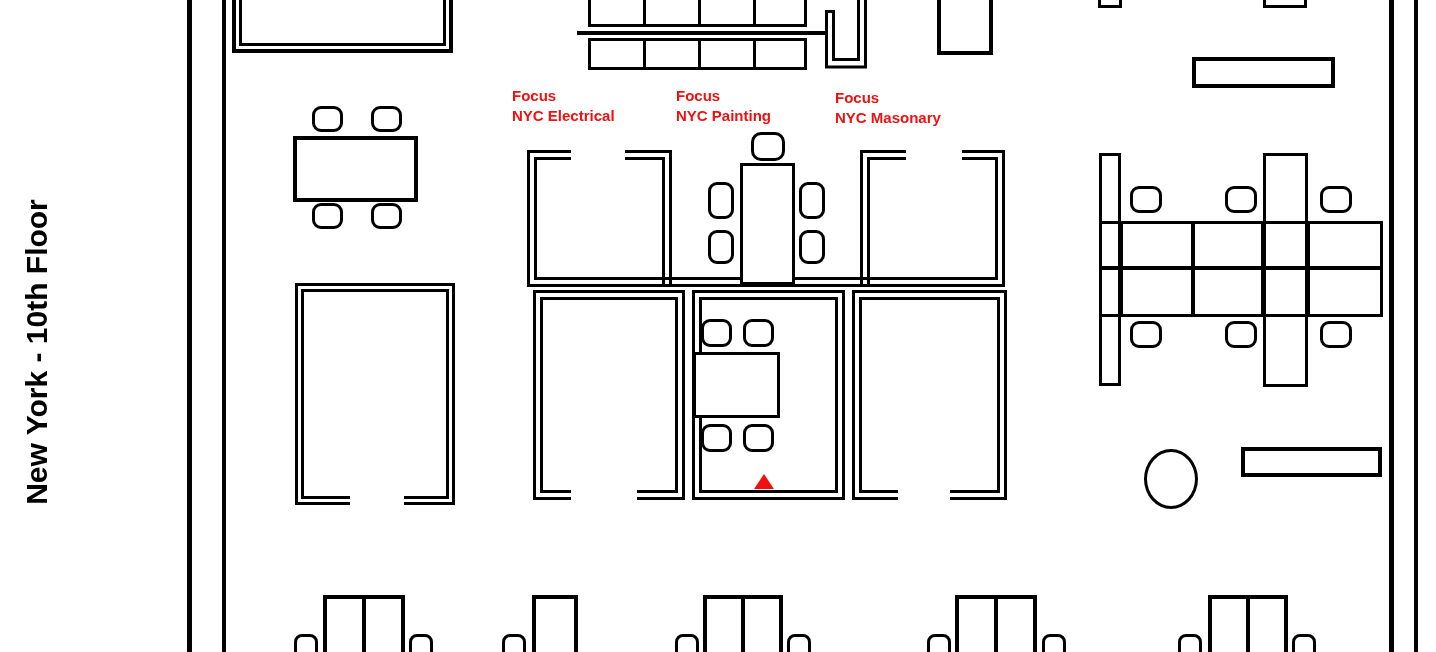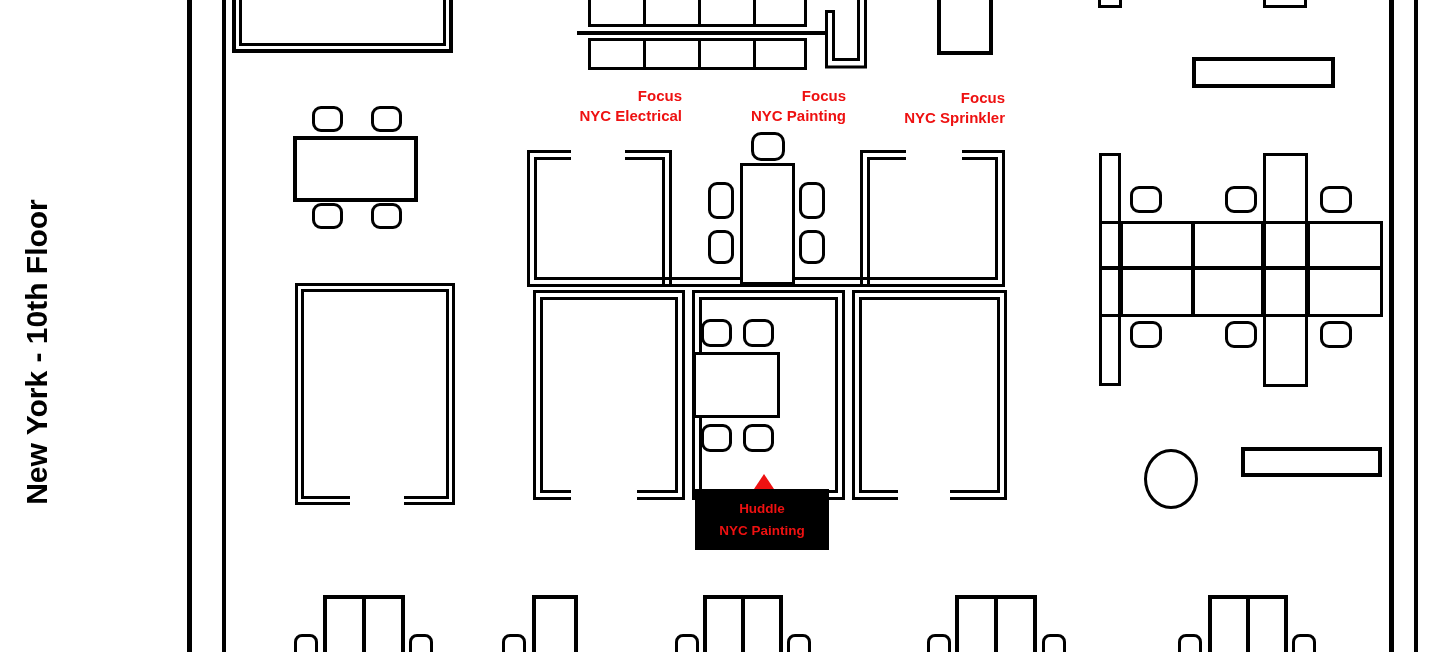--- a/index.html
+++ b/index.html
@@ -13,21 +13,21 @@
   .stroke3{position:absolute;box-sizing:border-box;border:3px solid #000;background:#fff;z-index:2;}
   .open{background:transparent;}
   .chair{position:absolute;box-sizing:border-box;border:3px solid #000;background:#fff;
          border-radius:9px;z-index:2;}
   .chair-cut{border-radius:8px 8px 0 0;}
   
   .room{position:absolute;box-sizing:border-box;border:10px double #000;background:transparent;z-index:1;}
   .room9{border-width:9px;}
   .hollowbar{position:absolute;box-sizing:border-box;border:3px solid #000;background:#fff;z-index:0;}
   .patch{position:absolute;background:#fff;z-index:3;}
-  .rlabel{position:absolute;width:170px;text-align:right;font-weight:bold;font-size:15px;
+  .rlabel{position:absolute;width:170px;text-align:left;font-weight:bold;font-size:15px;
           line-height:20px;color:#ee1111;z-index:4;}
   .badge{position:absolute;left:695px;top:489px;width:134px;height:61px;background:#000;
          display:flex;flex-direction:column;align-items:center;justify-content:center;
          z-index:6;color:#ee1111;font-weight:bold;font-size:13.5px;line-height:1.6;}
   .tri{position:absolute;left:754px;top:474px;width:0;height:0;z-index:5;
        border-left:10px solid transparent;border-right:10px solid transparent;
        border-bottom:15px solid #ee1111;}
   .title{position:absolute;left:-146px;top:333px;width:370px;height:38px;
          transform:rotate(-90deg);font-size:30px;font-weight:bold;color:#000;
          text-align:center;white-space:nowrap;z-index:4;}
@@ -79,21 +79,21 @@
   <div class="rlabel" style="left:512px;top:86px;">
     <div>Focus</div>
     <div>NYC Electrical</div>
   </div>
   <div class="rlabel" style="left:676px;top:86px;">
     <div>Focus</div>
     <div>NYC Painting</div>
   </div>
   <div class="rlabel" style="left:835px;top:88px;">
     <div>Focus</div>
-    <div>NYC Sprinkler</div>
+    <div>NYC Masonary</div>
   </div>
 
   <div class="room" style="left:527px;top:150px;width:145px;height:137px;"></div>
   <div class="patch" style="left:571px;top:148px;width:54px;height:14px;"></div>
   <div class="room" style="left:860px;top:150px;width:145px;height:137px;"></div>
   <div class="patch" style="left:906px;top:148px;width:56px;height:14px;"></div>
   <div class="hollowbar" style="left:662px;top:277px;width:208px;height:10px;"></div>
 
   <div class="chair" style="left:751px;top:132px;width:34px;height:29px;border-radius:10px;"></div>
   <div class="chair" style="left:708px;top:182px;width:26px;height:37px;"></div>
@@ -108,24 +108,20 @@
   <div class="room" style="left:852px;top:290px;width:155px;height:210px;"></div>
   <div class="patch" style="left:898px;top:488px;width:52px;height:14px;"></div>
 
   <div class="chair" style="left:701px;top:319px;width:31px;height:28px;"></div>
   <div class="chair" style="left:743px;top:319px;width:31px;height:28px;"></div>
   <div class="stroke3" style="left:693px;top:352px;width:87px;height:66px;"></div>
   <div class="chair" style="left:701px;top:424px;width:31px;height:28px;"></div>
   <div class="chair" style="left:743px;top:424px;width:31px;height:28px;"></div>
 
   <div class="tri"></div>
-  <div class="badge">
-    <div>Huddle</div>
-    <div>NYC Painting</div>
-  </div>
 
   <div class="stroke3 open" style="left:1099px;top:221px;width:284px;height:96px;"></div>
   <div class="bar" style="left:1099px;top:266px;width:284px;height:4px;"></div>
   <div class="bar" style="left:1119px;top:221px;width:4px;height:96px;"></div>
   <div class="bar" style="left:1191px;top:221px;width:4px;height:96px;"></div>
   <div class="bar" style="left:1261px;top:221px;width:4px;height:96px;"></div>
   <div class="bar" style="left:1306px;top:221px;width:4px;height:96px;"></div>
   <div class="stroke3 open" style="left:1099px;top:153px;width:22px;height:233px;z-index:1;"></div>
   <div class="stroke3 open" style="left:1263px;top:153px;width:45px;height:234px;z-index:1;"></div>
   <div class="chair" style="left:1130px;top:186px;width:32px;height:27px;"></div>

